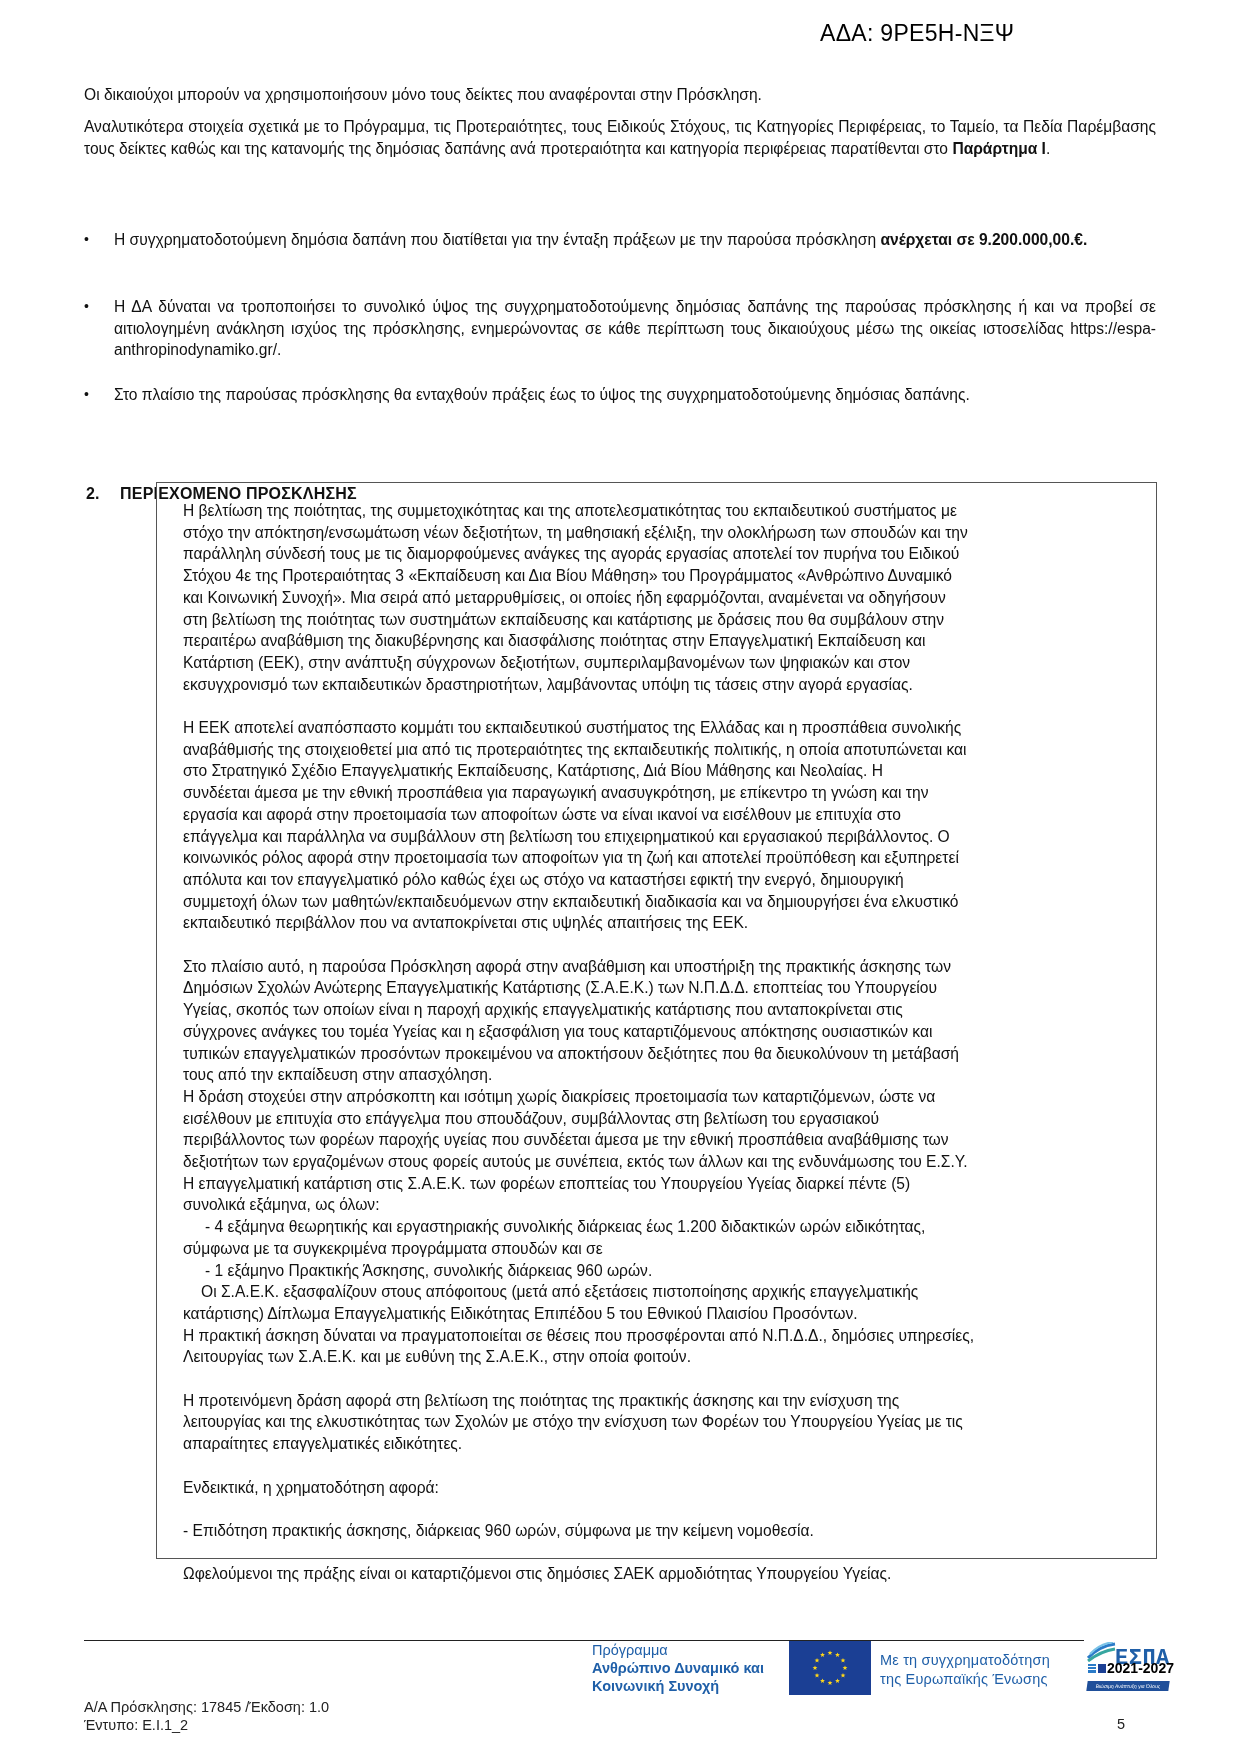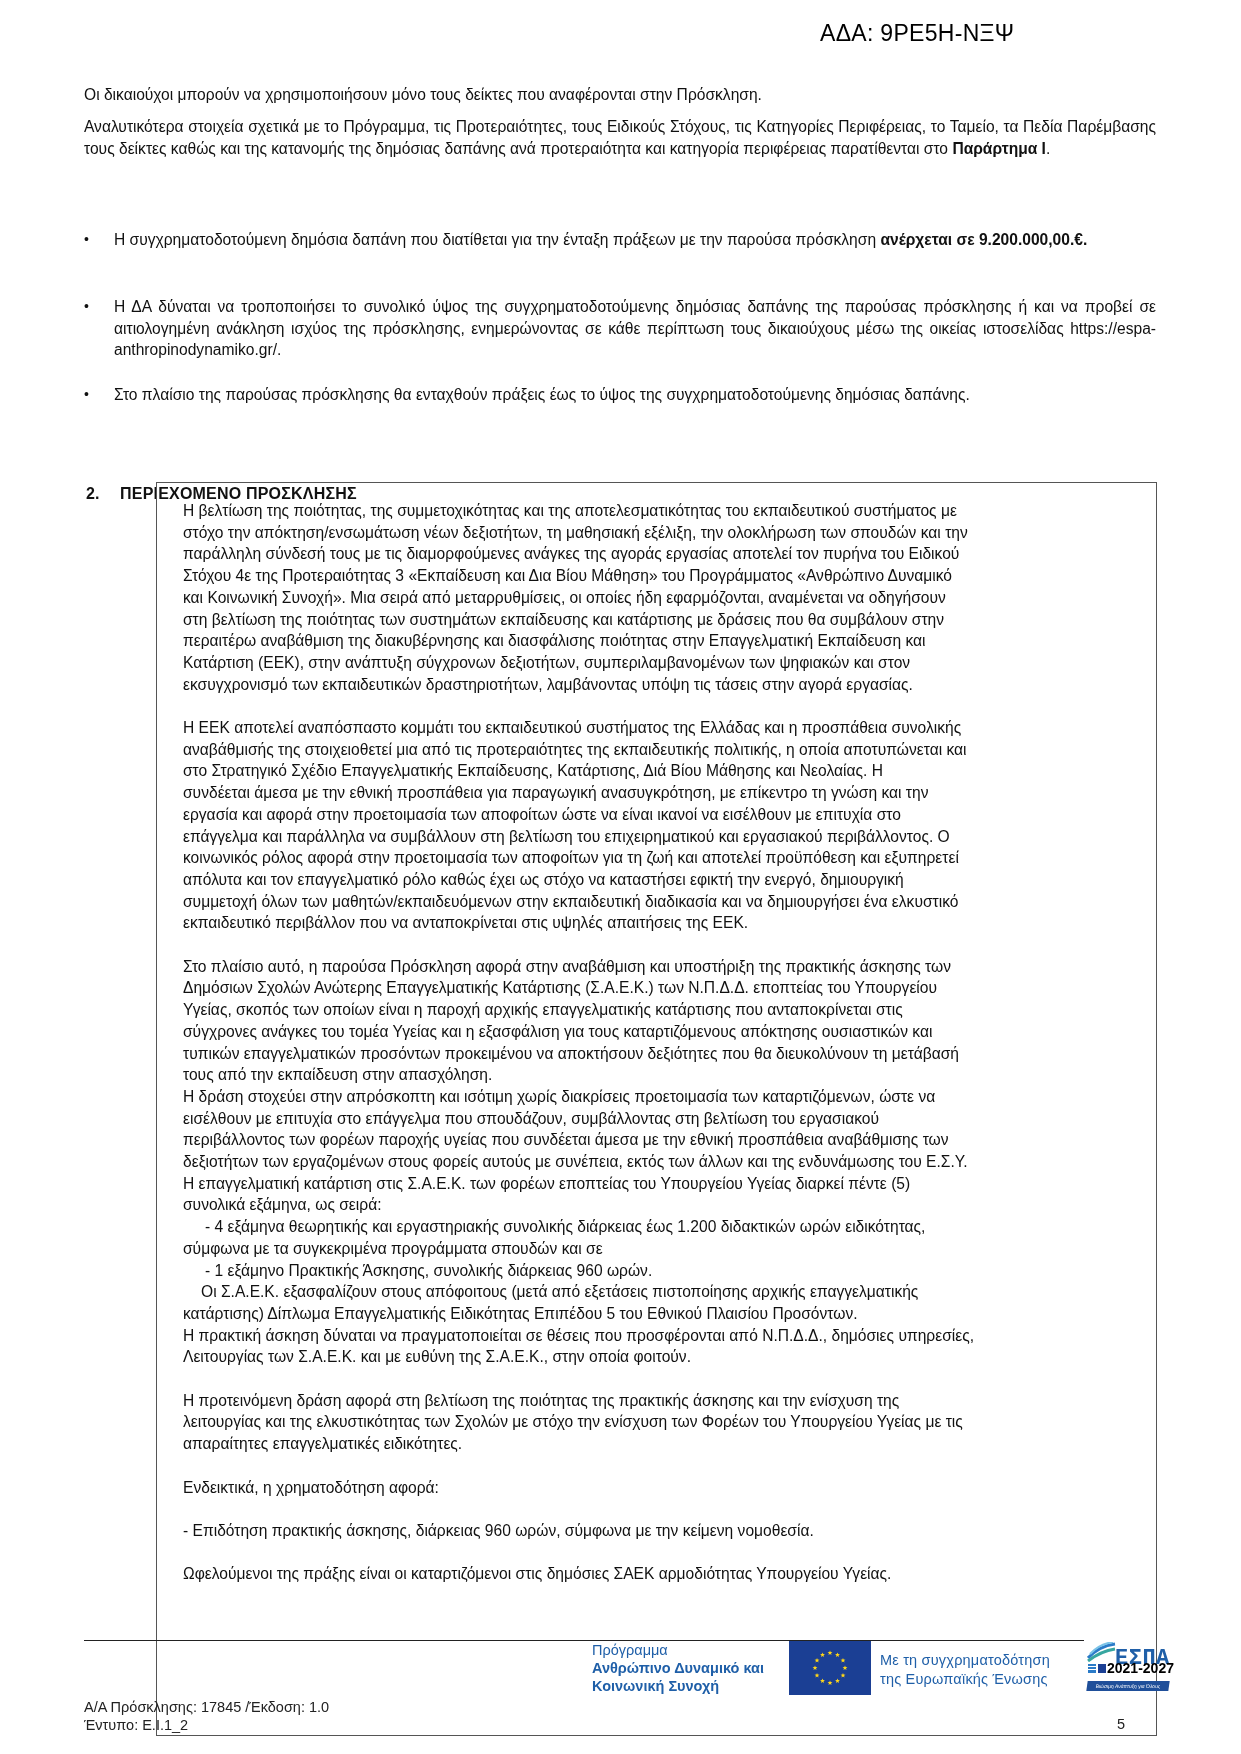--- a/index.html
+++ b/index.html
@@ -23,21 +23,21 @@
   }
   .bullet-text {
     margin-left: 30px; font-size: 15.6px; line-height: 21.5px; text-align: justify;
   }
   .section-title {
     position: absolute; left: 86px; top: 448px;
     font-size: 16px; font-weight: bold; letter-spacing: 0.2px; margin-top: 37px;
   }
   .section-title .num { display: inline-block; width: 34px; }
   .box {
-    position: absolute; left: 156px; top: 482px; width: 1001px; height: 1254px;
+    position: absolute; left: 156px; top: 482px; width: 1001px; height: 1077px;
     border: 1.5px solid #555; box-sizing: border-box;
     padding: 17px 26px 0 26px;
   }
   .box p {
     margin: 0; font-size: 15.6px; line-height: 21.7px; color: #111;
   }
   .box .gap { height: 21.7px; }
   .box .indent1 { padding-left: 22px; }
   .box .indent2 { padding-left: 18px; }
   .footer-rule {
@@ -137,21 +137,21 @@
     <p>Δημόσιων Σχολών Ανώτερης Επαγγελματικής Κατάρτισης (Σ.Α.Ε.Κ.) των Ν.Π.Δ.Δ. εποπτείας του Υπουργείου</p>
     <p>Υγείας, σκοπός των οποίων είναι η παροχή αρχικής επαγγελματικής κατάρτισης που ανταποκρίνεται στις</p>
     <p>σύγχρονες ανάγκες του τομέα Υγείας και η εξασφάλιση για τους καταρτιζόμενους απόκτησης ουσιαστικών και</p>
     <p>τυπικών επαγγελματικών προσόντων προκειμένου να αποκτήσουν δεξιότητες που θα διευκολύνουν τη μετάβασή</p>
     <p>τους από την εκπαίδευση στην απασχόληση.</p>
     <p>Η δράση στοχεύει στην απρόσκοπτη και ισότιμη χωρίς διακρίσεις προετοιμασία των καταρτιζόμενων, ώστε να</p>
     <p>εισέλθουν με επιτυχία στο επάγγελμα που σπουδάζουν, συμβάλλοντας στη βελτίωση του εργασιακού</p>
     <p>περιβάλλοντος των φορέων παροχής υγείας που συνδέεται άμεσα με την εθνική προσπάθεια αναβάθμισης των</p>
     <p>δεξιοτήτων των εργαζομένων στους φορείς αυτούς με συνέπεια, εκτός των άλλων και της ενδυνάμωσης του Ε.Σ.Υ.</p>
     <p>Η επαγγελματική κατάρτιση στις Σ.Α.Ε.Κ. των φορέων εποπτείας του Υπουργείου Υγείας διαρκεί πέντε (5)</p>
-    <p>συνολικά εξάμηνα, ως σειρά:</p>
+    <p>συνολικά εξάμηνα, ως όλων:</p>
     <p class="indent1">    - 4 εξάμηνα θεωρητικής και εργαστηριακής συνολικής διάρκειας έως 1.200 διδακτικών ωρών ειδικότητας,</p>
     <p>σύμφωνα με τα συγκεκριμένα προγράμματα σπουδών και σε</p>
     <p class="indent1">    - 1 εξάμηνο Πρακτικής Άσκησης, συνολικής διάρκειας 960 ωρών.</p>
     <p class="indent2">   Οι Σ.Α.Ε.Κ. εξασφαλίζουν στους απόφοιτους (μετά από εξετάσεις πιστοποίησης αρχικής επαγγελματικής</p>
     <p>κατάρτισης) Δίπλωμα Επαγγελματικής Ειδικότητας Επιπέδου 5 του Εθνικού Πλαισίου Προσόντων.</p>
     <p>Η πρακτική άσκηση δύναται να πραγματοποιείται σε θέσεις που προσφέρονται από Ν.Π.Δ.Δ., δημόσιες υπηρεσίες,</p>
     <p>Λειτουργίας των Σ.Α.Ε.Κ. και με ευθύνη της Σ.Α.Ε.Κ., στην οποία φοιτούν.</p>
     <div class="gap"></div>
     <p>Η προτεινόμενη δράση αφορά στη βελτίωση της ποιότητας της πρακτικής άσκησης και την ενίσχυση της</p>
     <p>λειτουργίας και της ελκυστικότητας των Σχολών με στόχο την ενίσχυση των Φορέων του Υπουργείου Υγείας με τις</p>

